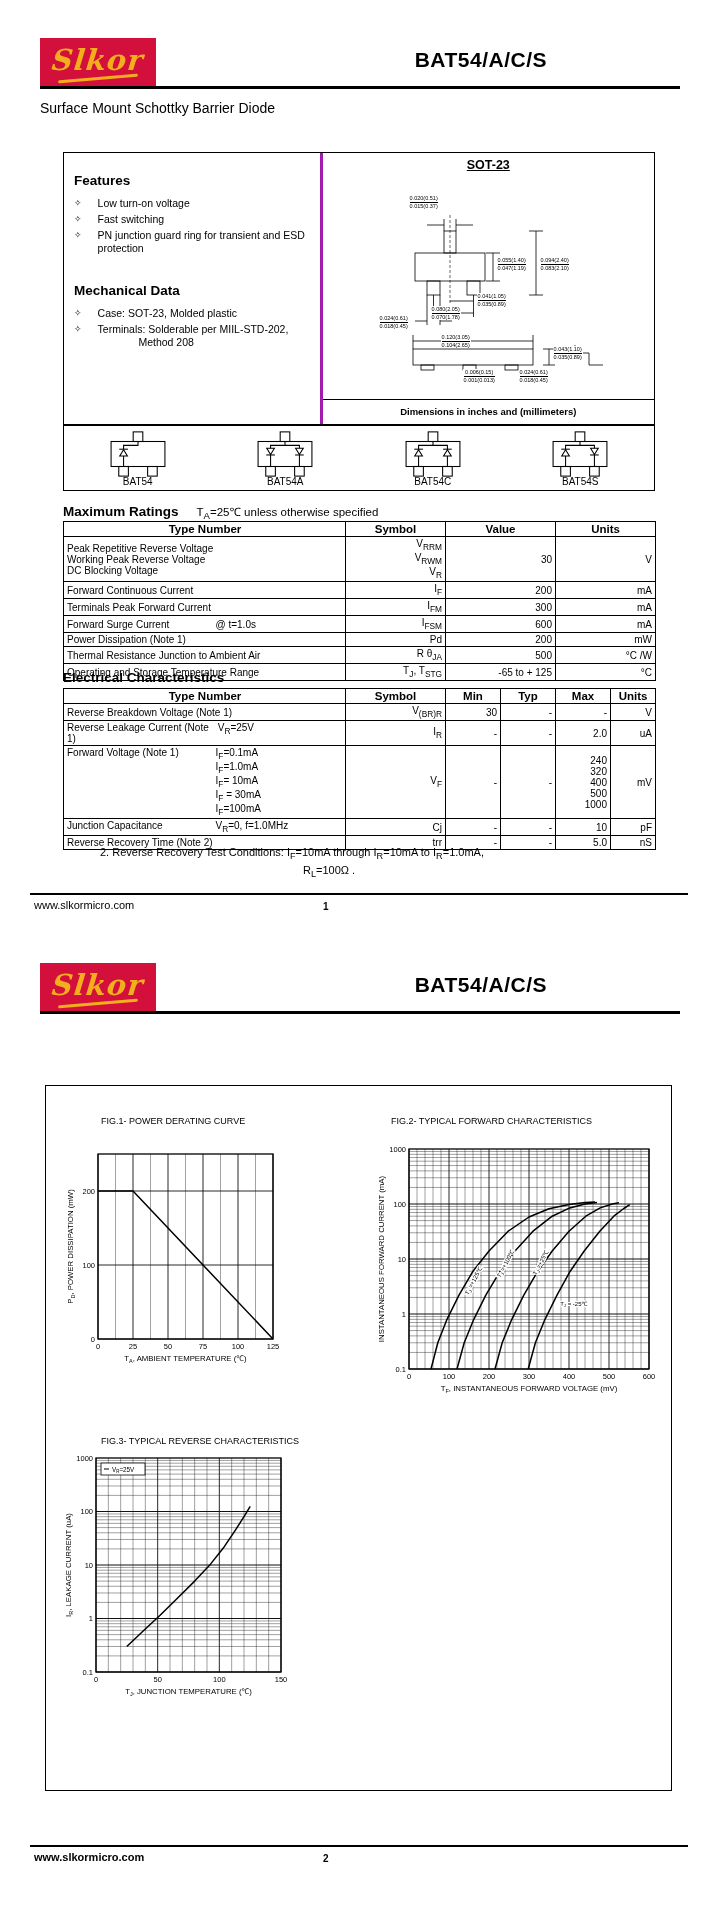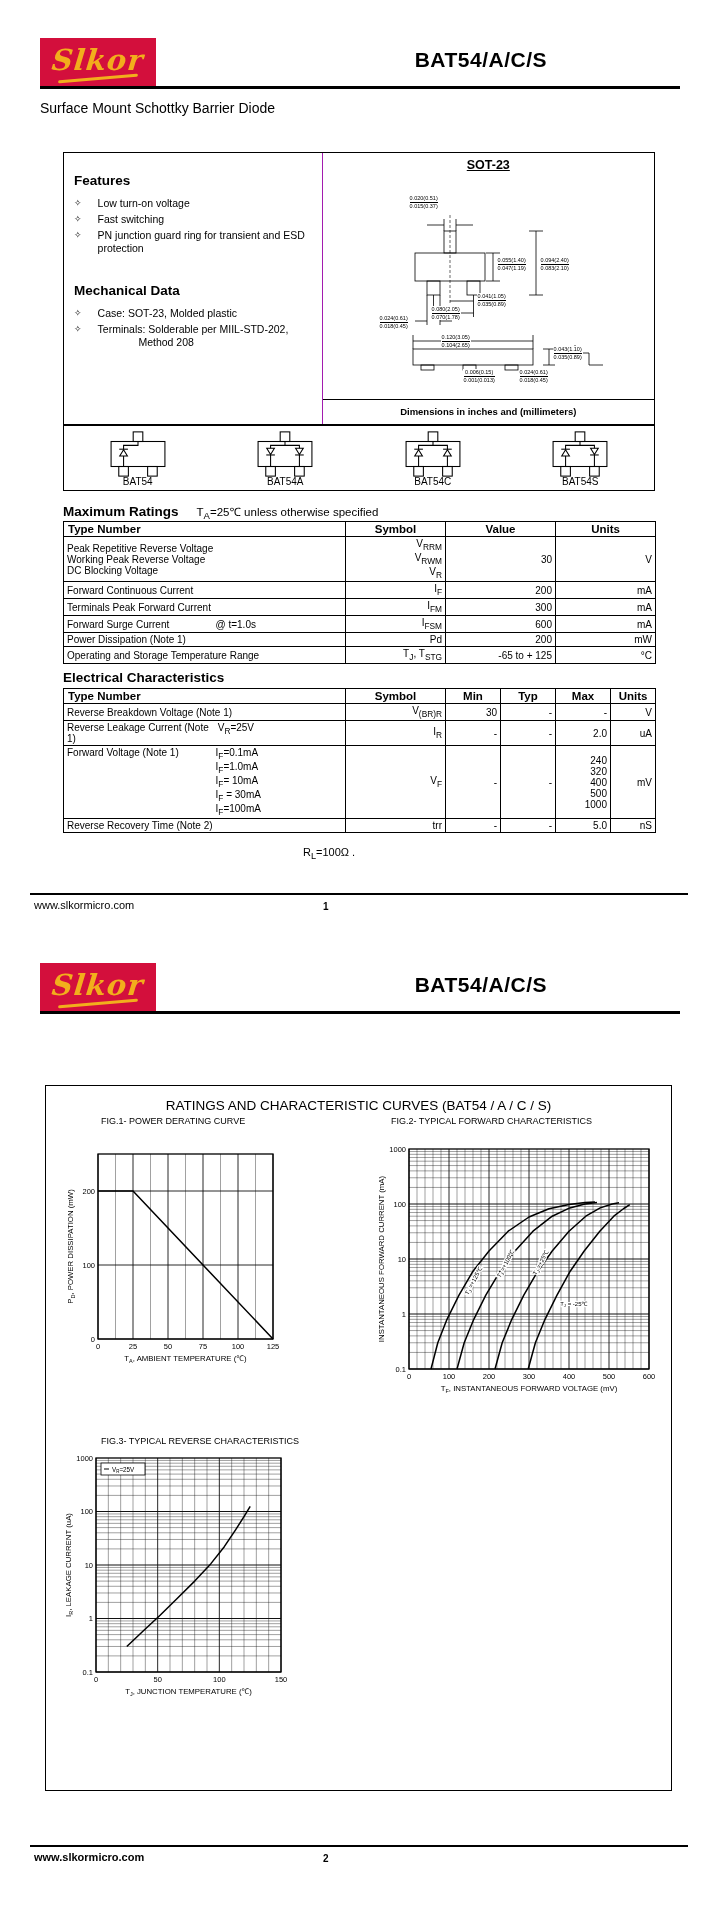--- a/index.html
+++ b/index.html
@@ -10,21 +10,21 @@
 
 .logo{position:absolute;left:40px;width:116px;height:50px;display:flex;flex-direction:column;align-items:center;justify-content:center}
 .logo .word{font-family:"DejaVu Serif",serif;font-style:italic;font-weight:bold;font-size:29px;line-height:1;transform:skewX(-6deg);letter-spacing:1px}
 .logo .swoosh{width:80px;height:3px;background:currentColor;border-radius:2px;transform:rotate(-5deg);margin-top:2px}
 .pn{position:absolute;left:405px;width:142px;text-align:right;font-size:21px;font-weight:bold;letter-spacing:.5px}
 .hr{position:absolute;left:40px;width:640px;height:3px;background:#000}
 .subtitle{position:absolute;left:40px;top:100px;font-size:14px}
 
 
 .fbox{position:absolute;left:63px;top:152px;width:592px;height:273px;border:1px solid #000;display:flex}
-.fleft{width:259px;border-right:1px solid #a21caf;padding:20px 6px 12px 10px}
+.fleft{width:259px;border-right:3px solid #a21caf;padding:20px 6px 12px 10px}
 .fright{width:332px;position:relative}
 .h1{font-weight:bold;font-size:13.5px;margin-bottom:9px}
 .mtop{margin-top:28px}
 .li{display:flex;gap:16px;font-size:10.5px;margin-bottom:3px;line-height:13px}
 .blt{font-size:9px;line-height:13px}
 .pre{white-space:pre-wrap}
 .sot{position:absolute;top:5px;left:0;width:100%;text-align:center;font-weight:bold;font-size:12.5px;text-decoration:underline}
 .pkg{position:absolute;left:0;top:22px;width:332px;height:226px}
 .pkg line,.pkg rect,.pkg path{stroke:#000;fill:none;stroke-width:.8}
 .pkg .dash{stroke-dasharray:3 2;stroke-width:.6}
@@ -41,21 +41,21 @@
 .vlabel{font-size:10px;margin-top:-3px}
 
 
 .sech{position:absolute;left:63px;font-weight:bold;font-size:13.5px;display:flex;align-items:baseline;gap:18px}
 .sech .cond2{font-size:11.5px;font-weight:normal}
 
 
 table.t{border-collapse:collapse;table-layout:fixed;position:absolute;left:63px;background:#fff}
 .t td,.t th{border:1px solid #000;font-size:10px;padding:1px 3px;vertical-align:middle}
 .t th{font-size:11.5px;font-weight:bold;text-align:center}
-.t th.left{text-align:left;padding-left:4px}
+.t th.left{text-align:center;padding-left:4px}
 .t td.c{text-align:right}
 .namewrap{display:flex;align-items:flex-start}
 .cond{margin-left:auto;width:46%;white-space:pre-wrap;text-align:left}
 
 
 .notes{position:absolute;left:63px;top:845px;font-size:11px;line-height:14px}
 .notes .n2{padding-left:37px}
 .notes .n3{padding-left:240px}
 
 
@@ -310,20 +310,26 @@
     <td class="c">600</td>
     <td class="c">mA</td>
   </tr>
   <tr>
     <td>Power Dissipation (Note 1)</td>
     <td class="c">Pd</td>
     <td class="c">200</td>
     <td class="c">mW</td>
   </tr>
   <tr>
+    <td>Thermal Resistance Junction to Ambient Air</td>
+    <td class="c">R θ<sub>JA</sub></td>
+    <td class="c">500</td>
+    <td class="c">°C /W</td>
+  </tr>
+  <tr>
     <td>Operating and Storage Temperature Range</td>
     <td class="c">T<sub>J</sub>, T<sub>STG</sub></td>
     <td class="c">-65 to + 125</td>
     <td class="c">°C</td>
   </tr>
 </tbody>
   </table>
 
 <div class="sech" style="top:670px">
   <span>Electrical Characteristics</span>
@@ -383,47 +389,60 @@
     <td class="c">-</td>
     <td class="c">-</td>
     <td class="c pre">240
 320
 400
 500
 1000</td>
     <td class="c">mV</td>
   </tr>
   <tr>
+    <td>
+          <div class="namewrap">
+            <span>Junction Capacitance</span>
+            <span class="cond">V<sub>R</sub>=0, f=1.0MHz</span>
+          </div>
+        </td>
+    <td class="c">Cj</td>
+    <td class="c">-</td>
+    <td class="c">-</td>
+    <td class="c">10</td>
+    <td class="c">pF</td>
+  </tr>
+  <tr>
     <td>Reverse Recovery Time (Note 2)</td>
     <td class="c">trr</td>
     <td class="c">-</td>
     <td class="c">-</td>
     <td class="c">5.0</td>
     <td class="c">nS</td>
   </tr>
 </tbody>
   </table>
 
 <div class="notes">
+  <div class="n2">2. Reverse Recovery Test Conditions: I<sub>F</sub>=10mA through I<sub>R</sub>=10mA to I<sub>R</sub>=1.0mA,</div>
   <div class="n3">R<sub>L</sub>=100Ω .</div>
 </div>
 
 <div class="f-rule" style="top:893px"></div>
 <div class="f-site" style="top:899px">www.slkormicro.com</div>
 <div class="f-page" style="top:901px">1</div>
 
 <div class="logo" style="top: 963px; background: rgb(211, 15, 60); color: rgb(242, 174, 28);">
   <span class="word">Slkor</span>
   <span class="swoosh"></span>
 </div>
 <div class="pn" style="top:973px">BAT54/A/C/S</div>
 <div class="hr" style="top:1011px"></div>
 
 <div class="curvebox">
-  <div class="bt">RATINGS AND CHARACTERISTIC CURVES (BAT54 / A / C / S)</div>
 
   <div class="figlabel" style="left:55px;top:30px">FIG.1- POWER DERATING CURVE</div>
   <svg class="chart" style="left:20px;top:46px" width="260" height="250">
       <line x1="32" y1="22" x2="32" y2="207" stroke="#111" stroke-width="0.9"></line>
       <line x1="49.5" y1="22" x2="49.5" y2="207" stroke="#111" stroke-width="0.4"></line>
       <line x1="67" y1="22" x2="67" y2="207" stroke="#111" stroke-width="0.9"></line>
       <line x1="84.5" y1="22" x2="84.5" y2="207" stroke="#111" stroke-width="0.4"></line>
       <line x1="102" y1="22" x2="102" y2="207" stroke="#111" stroke-width="0.9"></line>
       <line x1="119.5" y1="22" x2="119.5" y2="207" stroke="#111" stroke-width="0.4"></line>
       <line x1="137" y1="22" x2="137" y2="207" stroke="#111" stroke-width="0.9"></line>

